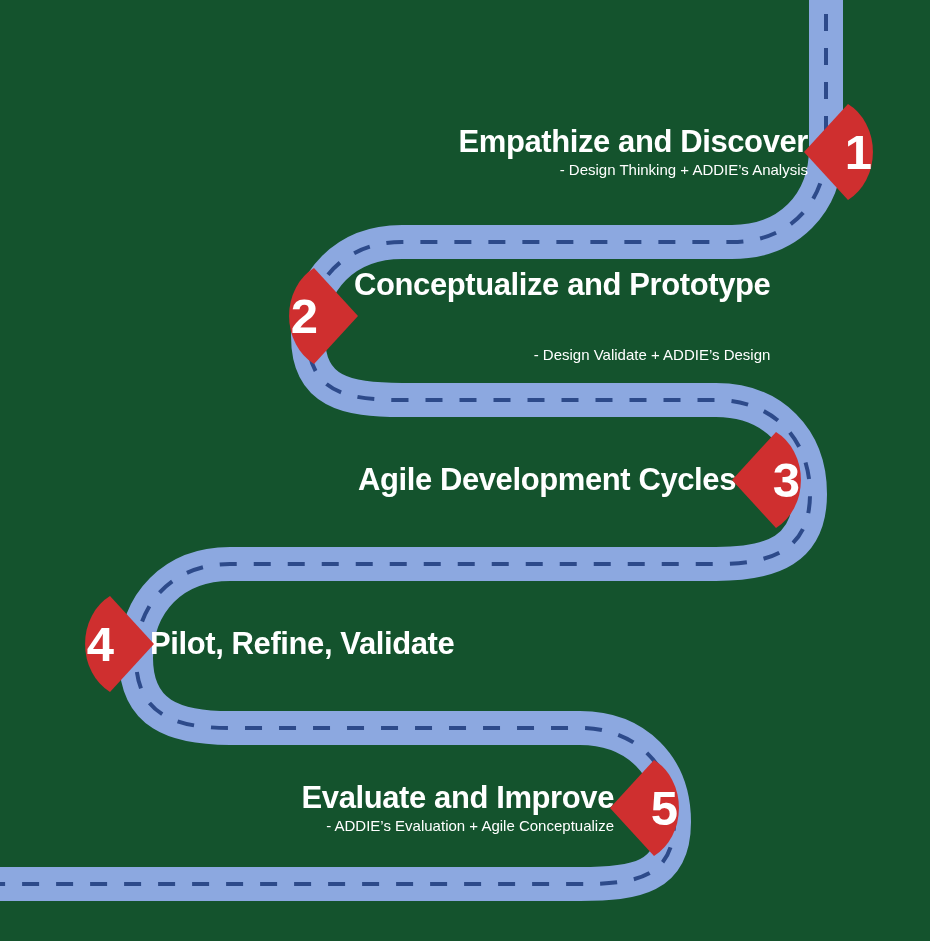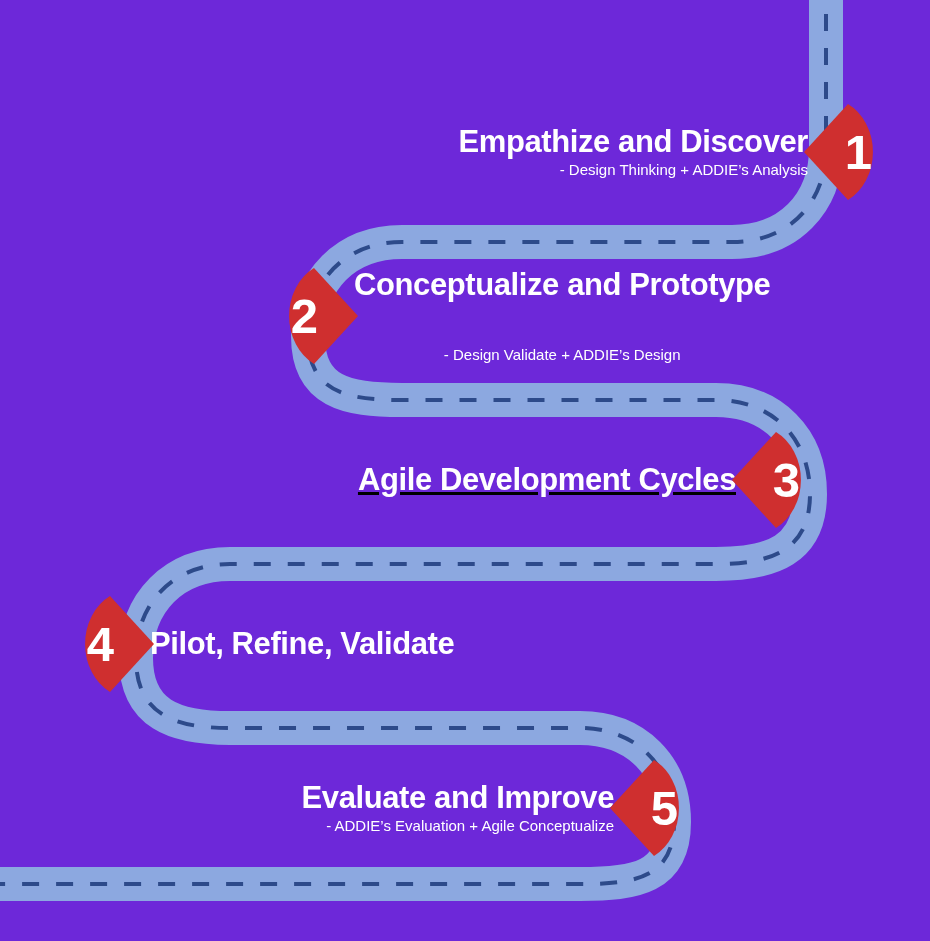--- a/index.html
+++ b/index.html
@@ -8,21 +8,21 @@
     padding: 0;
     background: #1f4699;
   }
   body {
     font-family: "Liberation Sans", "DejaVu Sans", sans-serif;
   }
   #canvas {
     position: relative;
     width: 930px;
     height: 941px;
-    background: #6d28d9;
+    background: #14532d;
     overflow: hidden;
   }
   #road-layer {
     position: absolute;
     left: 0;
     top: 0;
     width: 930px;
     height: 941px;
   }
 
@@ -47,21 +47,21 @@
   }
   .step-sub {
     font-size: 15px;
     font-weight: normal;
     line-height: 1.18;
     white-space: nowrap;
     margin-top: 3px;
     color: #ffffff;
   }
   .align-right .step-text { align-items: flex-end; text-align: right; }
-  .align-left  .step-text { align-items: center; text-align: left; gap: 42px; }
+  .align-left  .step-text { align-items: flex-end; text-align: left; gap: 42px; }
 
   
   .marker {
     position: relative;
     width: 92px;
     height: 108px;
     flex: 0 0 auto;
   }
   .marker svg { display: block; }
   .marker-num {
@@ -77,21 +77,21 @@
     font-weight: bold;
     color: #ffffff;
     letter-spacing: -1px;
   }
   .marker.point-left  .marker-num { padding-left: 20px; box-sizing: border-box; }
   .marker.point-right .marker-num { padding-right: 20px; box-sizing: border-box; }
 
   
   #step-1 { right: 36px;  top: 98px;  }
   #step-2 { left: 268px;  top: 262px; }
-  #step-3 { right: 108px; top: 426px; text-decoration: underline; }
+  #step-3 { right: 108px; top: 426px; }
   #step-4 { left: 64px;   top: 590px; }
   #step-5 { right: 230px; top: 754px; }
 
   #step-1 .step-text { margin-right: -6px; }
   #step-3 .step-text { margin-right: -6px; }
   #step-5 .step-text { margin-right: -6px; }
   #step-2 .step-text { margin-left: -6px; }
   #step-4 .step-text { margin-left: -6px; }
 </style>
 </head>

